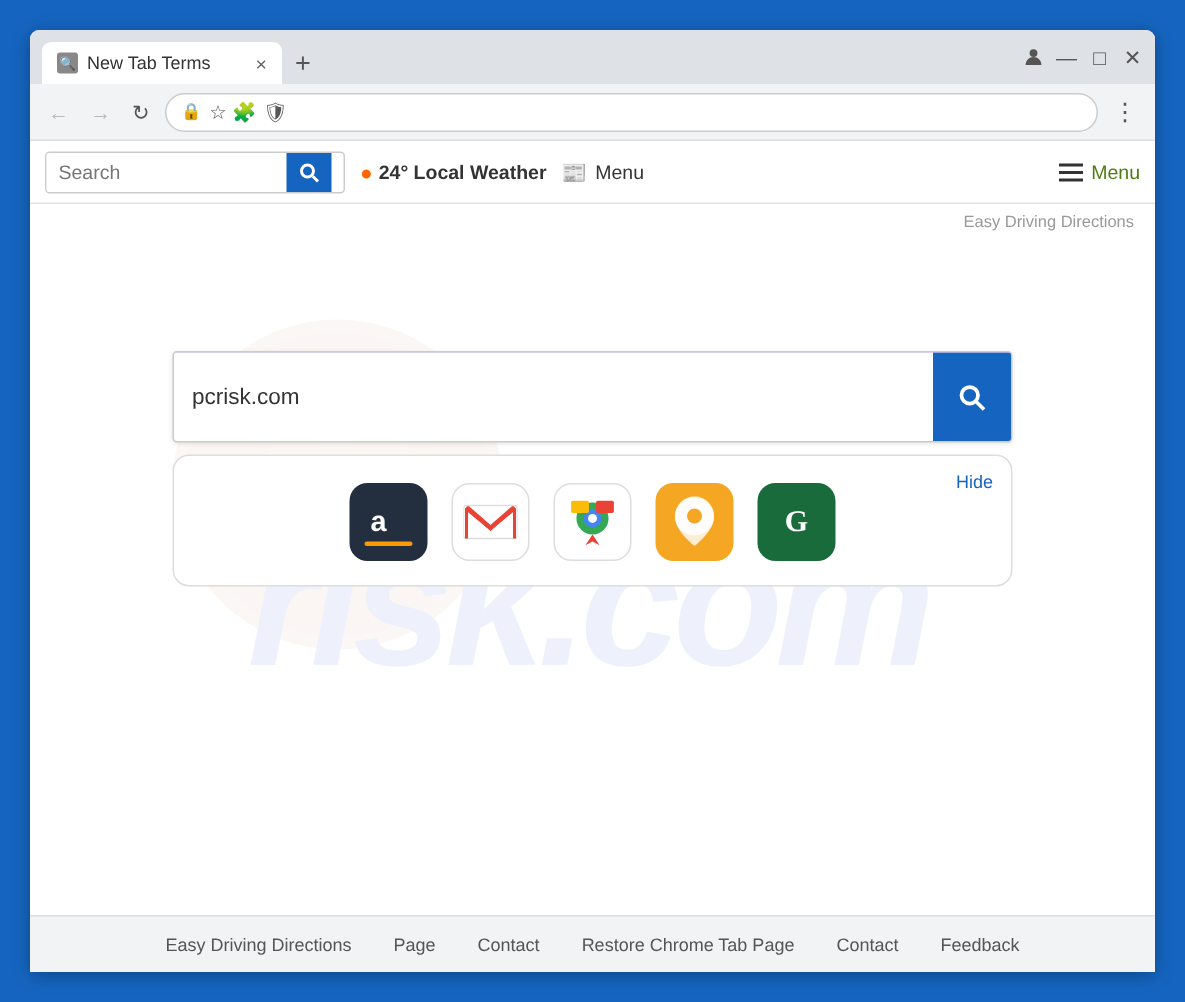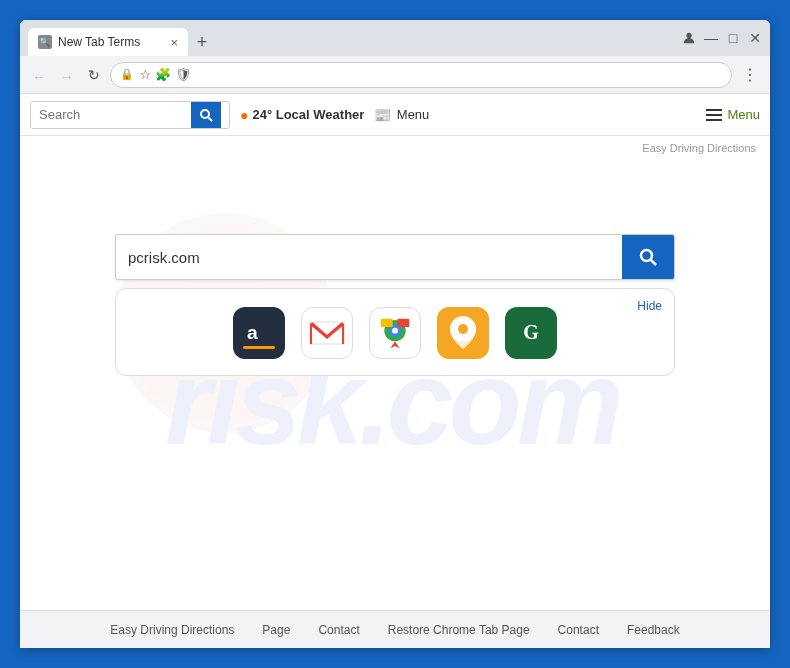--- a/index.html
+++ b/index.html
@@ -289,21 +289,21 @@
       flex-direction: column;
       align-items: center;
       padding-top: 80px;
       position: relative;
       z-index: 1;
     }
 
     .main-search-box {
       display: flex;
       width: 560px;
-      height: 46px;
+      height: 61px;
       border: 1px solid #ccc;
       border-radius: 3px;
       overflow: hidden;
       background: #c4b5fd;
       box-shadow: 0 1px 3px rgba(0,0,0,0.1);
     }
     .main-search-input {
       flex: 1;
       border: none;
       outline: none;

